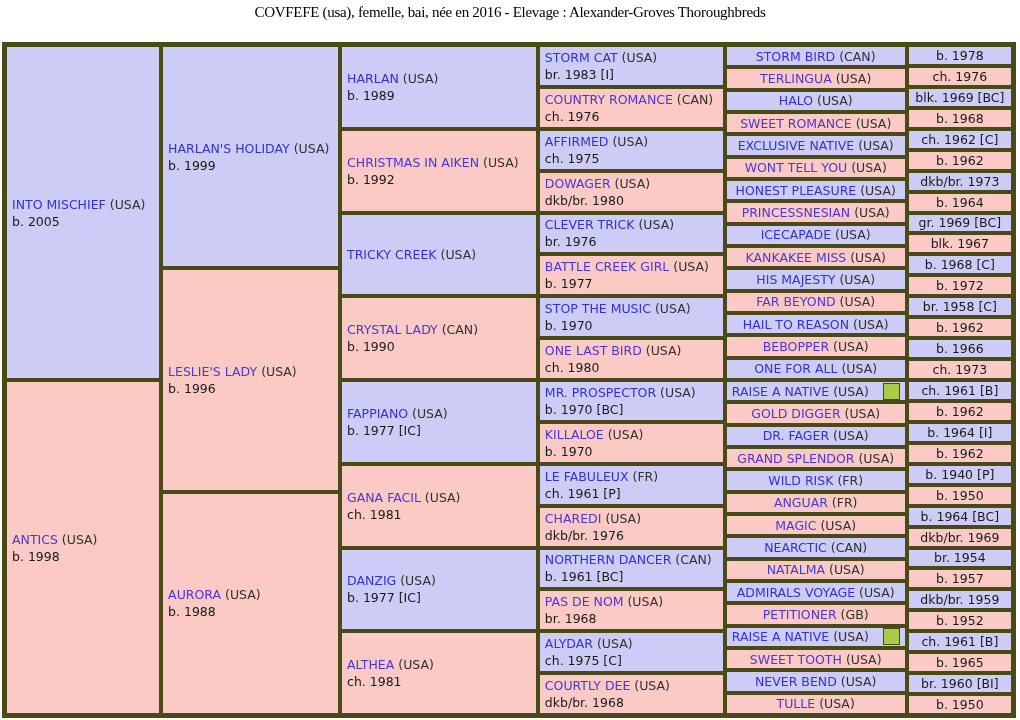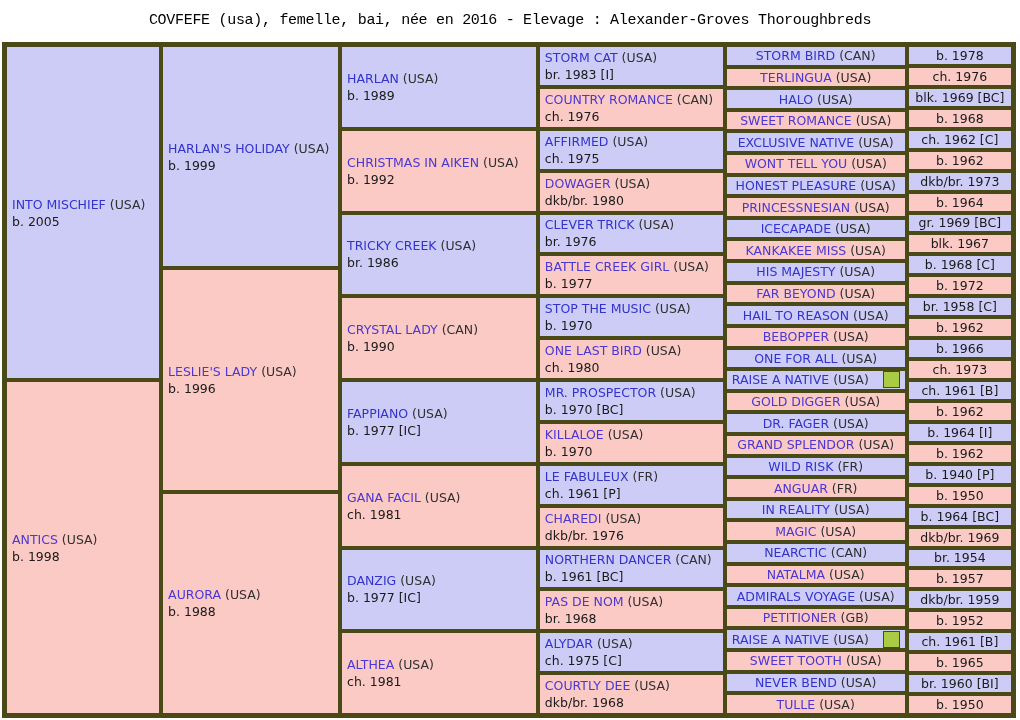--- a/index.html
+++ b/index.html
@@ -8,24 +8,24 @@
     background: #ffffff;
     width: 1020px;
     height: 720px;
     overflow: hidden;
   }
   body {
     font-family: "DejaVu Sans", sans-serif;
   }
   #page-title {
     text-align: center;
-    font-family: Liberation Mono, monospace;
+    font-family: Liberation Serif, serif;
     font-size: 15px;
     color: #000000;
-    padding-top: 12px;
+    padding-top: 4px;
     letter-spacing: -0.3px;
     white-space: nowrap;
   }
   #pedigree {
     position: absolute;
     left: 2px;
     top: 42px;
     width: 1014px;
     height: 676px;
     display: flex;
@@ -135,21 +135,20 @@
       <div class="cell sire">
         <div class="nm"><span>HARLAN</span><span class="ctry"> (USA)</span></div>
         <div class="yr">b. 1989</div>
       </div>
       <div class="cell dam">
         <div class="nm"><span>CHRISTMAS IN AIKEN</span><span class="ctry"> (USA)</span></div>
         <div class="yr">b. 1992</div>
       </div>
       <div class="cell sire">
         <div class="nm"><span>TRICKY CREEK</span><span class="ctry"> (USA)</span></div>
-        <div class="yr">br. 1986</div>
       </div>
       <div class="cell dam">
         <div class="nm"><span>CRYSTAL LADY</span><span class="ctry"> (CAN)</span></div>
         <div class="yr">b. 1990</div>
       </div>
       <div class="cell sire">
         <div class="nm"><span>FAPPIANO</span><span class="ctry"> (USA)</span></div>
         <div class="yr">b. 1977 [IC]</div>
       </div>
       <div class="cell dam">
@@ -288,23 +287,20 @@
         <div class="nm"><span>DR. FAGER</span><span class="ctry"> (USA)</span></div>
       </div>
       <div class="cell dam">
         <div class="nm"><span>GRAND SPLENDOR</span><span class="ctry"> (USA)</span></div>
       </div>
       <div class="cell sire">
         <div class="nm"><span>WILD RISK</span><span class="ctry"> (FR)</span></div>
       </div>
       <div class="cell dam">
         <div class="nm"><span>ANGUAR</span><span class="ctry"> (FR)</span></div>
-      </div>
-      <div class="cell sire">
-        <div class="nm"><span>IN REALITY</span><span class="ctry"> (USA)</span></div>
       </div>
       <div class="cell dam">
         <div class="nm"><span>MAGIC</span><span class="ctry"> (USA)</span></div>
       </div>
       <div class="cell sire">
         <div class="nm"><span>NEARCTIC</span><span class="ctry"> (CAN)</span></div>
       </div>
       <div class="cell dam">
         <div class="nm"><span>NATALMA</span><span class="ctry"> (USA)</span></div>
       </div>

